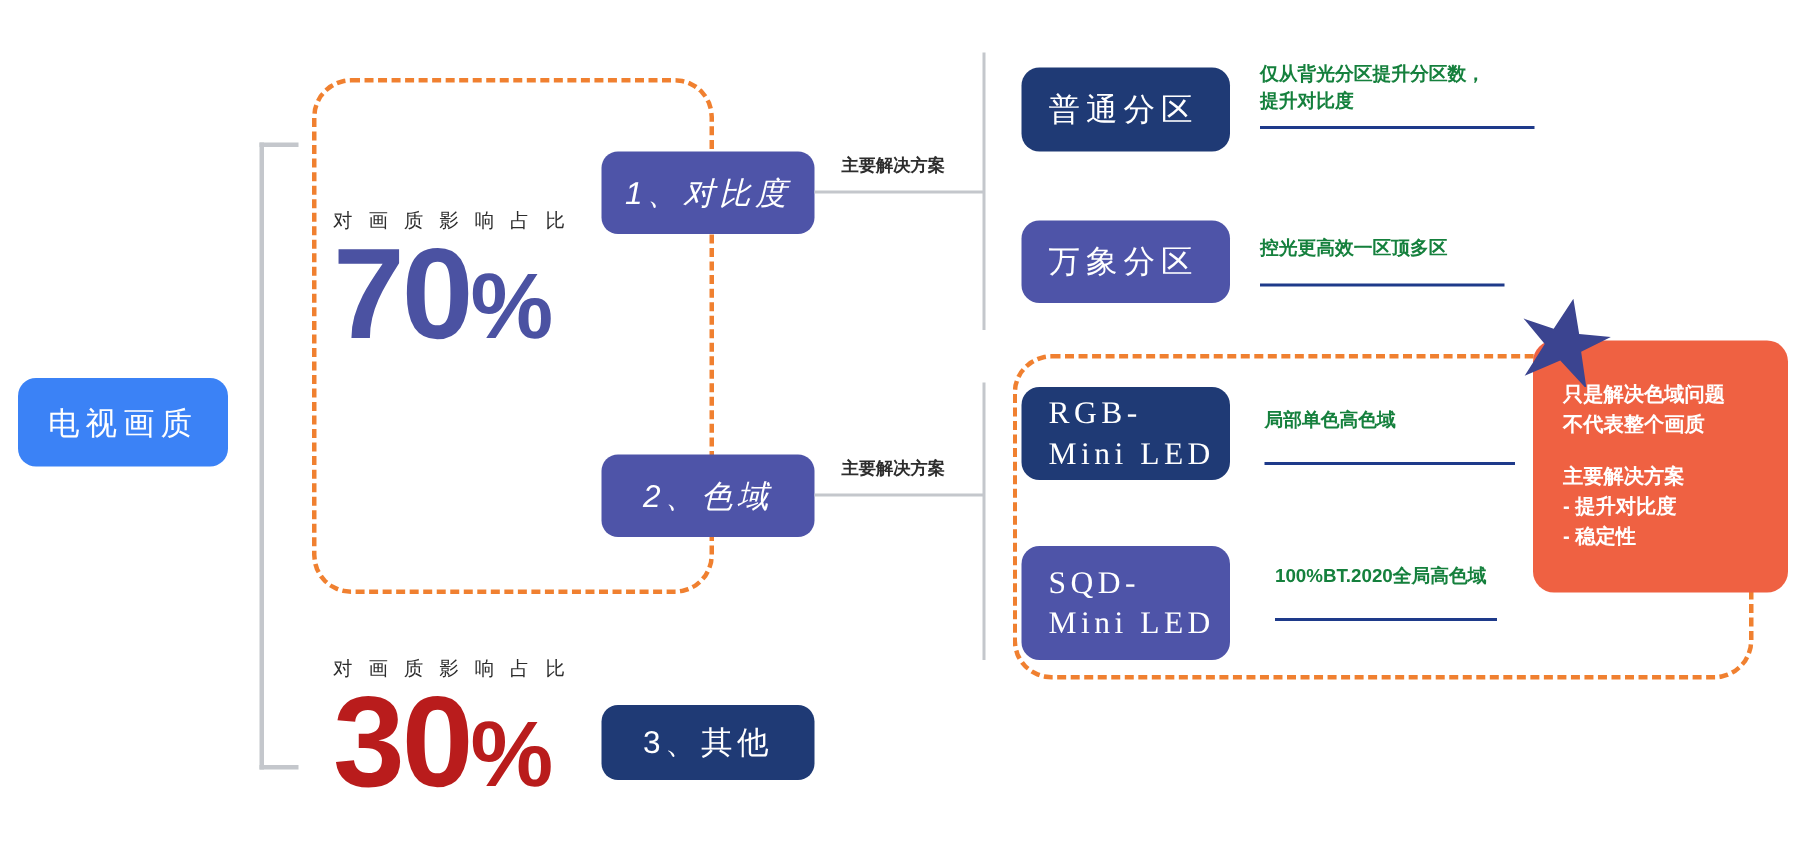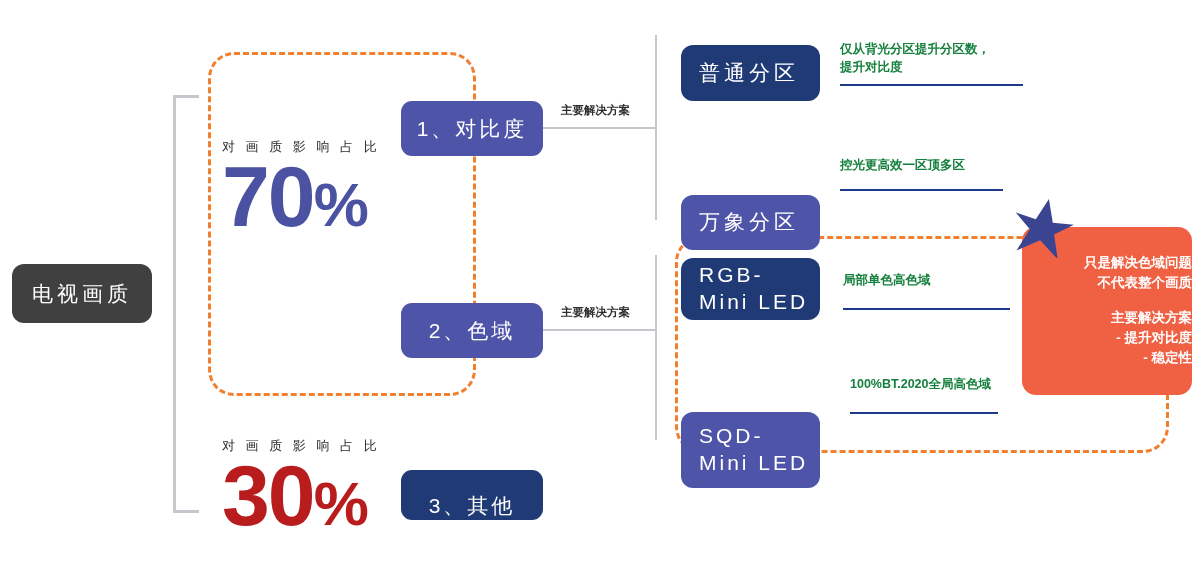--- a/index.html
+++ b/index.html
@@ -10,25 +10,24 @@
     overflow: hidden;
   }
   #canvas { position: relative; width: 1200px; height: 571px; background: #fff; }
 
   
   .abs { position: absolute; }
 
   
   .root-node {
     left: 12px; top: 252px; width: 140px; height: 59px;
-    background: #404040; border-radius: 12px;
+    background: #3b82f6; border-radius: 12px;
     display: flex; align-items: center; justify-content: center;
     color: #ffffff; font-size: 21px; letter-spacing: 4px;
     font-weight: 400;
-    margin-top: 12px;
   }
 
   
   .bracket { left: 173px; top: 95px; width: 26px; height: 418px; }
   .bracket .vert {
     position: absolute; left: 0; top: 0; width: 3px; height: 418px;
     background: #c4c7cc;
   }
   .bracket .arm {
     position: absolute; left: 0; width: 26px; height: 3px; background: #c4c7cc;
@@ -58,22 +57,22 @@
   #pct70 .pct-value { color: #4b52a2; }
   #pct30 { left: 222px; top: 437px; }
   #pct30 .pct-value { color: #b91c1c; }
 
   
   .cat-chip {
     border-radius: 11px;
     display: flex; align-items: center; justify-content: center;
     color: #ffffff; font-size: 21px; letter-spacing: 3px; white-space: nowrap;
   }
-  .cat-purple { background: #4e54a8; }
-  .cat-navy   { background: #1f3a75; align-items: flex-end; }
+  .cat-purple { background: #4e54a8; font-style: italic; }
+  .cat-navy   { background: #1f3a75; }
   #cat1 { left: 401px; top: 101px; width: 142px; height: 55px; }
   #cat2 { left: 401px; top: 303px; width: 142px; height: 55px; }
   #cat3 { left: 401px; top: 470px; width: 142px; height: 50px; }
 
   
   .conn-h { background: #c4c7cc; height: 2px; }
   .conn-v { background: #c4c7cc; width: 2px; }
   #conn-h1 { left: 543px; top: 127px; width: 113px; }
   #conn-v1 { left: 655px; top: 35px;  height: 185px; }
   #conn-h2 { left: 543px; top: 329px; width: 113px; }
@@ -81,27 +80,27 @@
   .conn-label {
     font-size: 11.5px; color: #2d2d2d; white-space: nowrap; font-weight: 700;
   }
   #conn-label1 { left: 561px; top: 103px; }
   #conn-label2 { left: 561px; top: 305px; }
 
   
   .sol-chip {
     border-radius: 12px;
     display: flex; flex-direction: column; justify-content: center;
-    color: #ffffff; padding-left: 18px;
+    color: #ffffff; padding-left: 18px; font-family: Liberation Serif, serif;
   }
   .sol-chip .l1, .sol-chip .l2 {
     font-size: 21px; letter-spacing: 3px; line-height: 1.28; white-space: nowrap;
   }
   .sol-navy   { background: #1f3a75; }
-  .sol-purple { background: #4e54a8; margin-top: 48px; }
+  .sol-purple { background: #4e54a8; }
   #sol1 { left: 681px; top: 45px;  width: 139px; height: 56px; }
   #sol2 { left: 681px; top: 147px; width: 139px; height: 55px; }
   #sol3 { left: 681px; top: 258px; width: 139px; height: 62px; }
   #sol4 { left: 681px; top: 364px; width: 139px; height: 76px; }
   #sol1 .l1, #sol2 .l1 { letter-spacing: 4px; }
 
   
   .desc { }
   .desc .txt {
     font-size: 12.5px; color: #15803d; line-height: 1.45; font-weight: 700;
@@ -114,21 +113,21 @@
   #desc2 .rule { width: 163px; margin-top: 15px; }
   #desc3 { left: 843px; top: 271px; width: 167px; }
   #desc3 .rule { width: 167px; margin-top: 19px; }
   #desc4 { left: 850px; top: 375px; width: 148px; }
   #desc4 .rule { width: 148px; margin-top: 19px; }
 
   
   #callout {
     left: 1022px; top: 227px; width: 170px; height: 168px;
     background: #ef6142; border-radius: 14px;
-    padding: 26px 0 0 20px; color: #ffffff; text-align: right;
+    padding: 26px 0 0 20px; color: #ffffff;
   }
   #callout .c-line {
     font-size: 13.5px; font-weight: 700; line-height: 1.5; white-space: nowrap;
   }
   #callout .c-gap { height: 14px; }
 
   
   #star { left: 1012px; top: 196px; width: 62px; height: 62px; }
 </style>
 </head>

